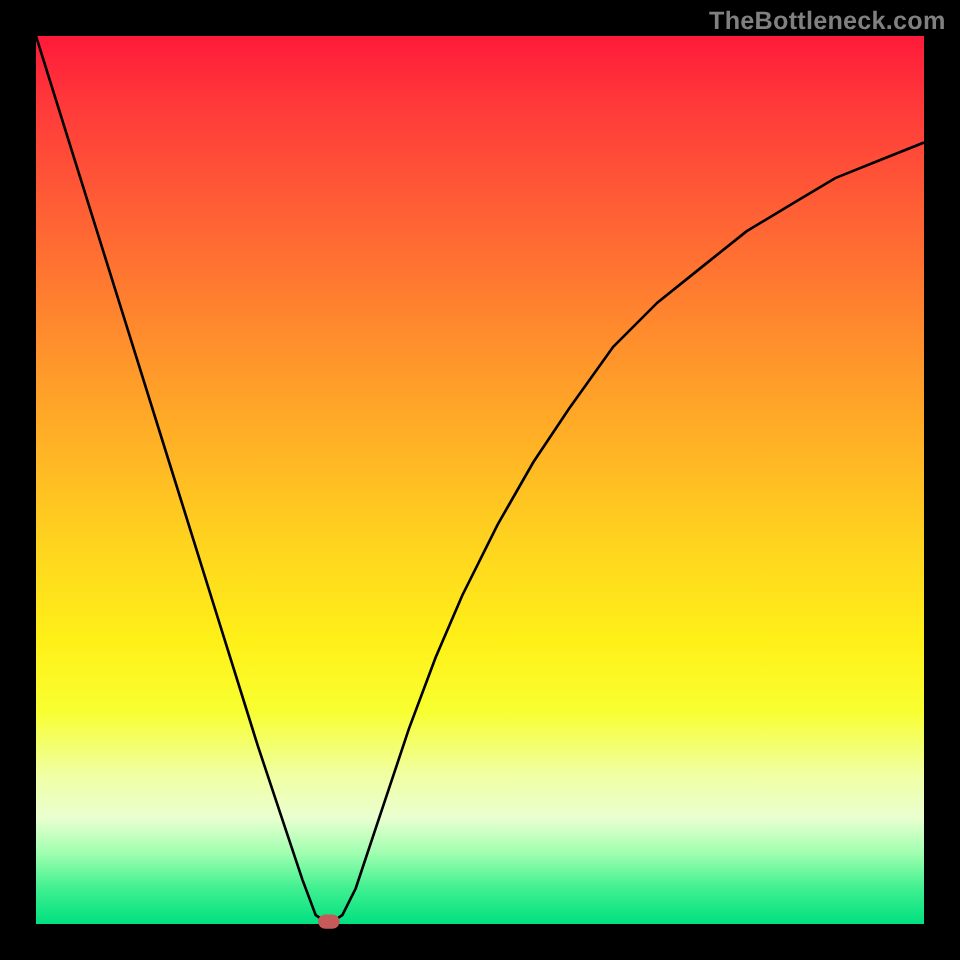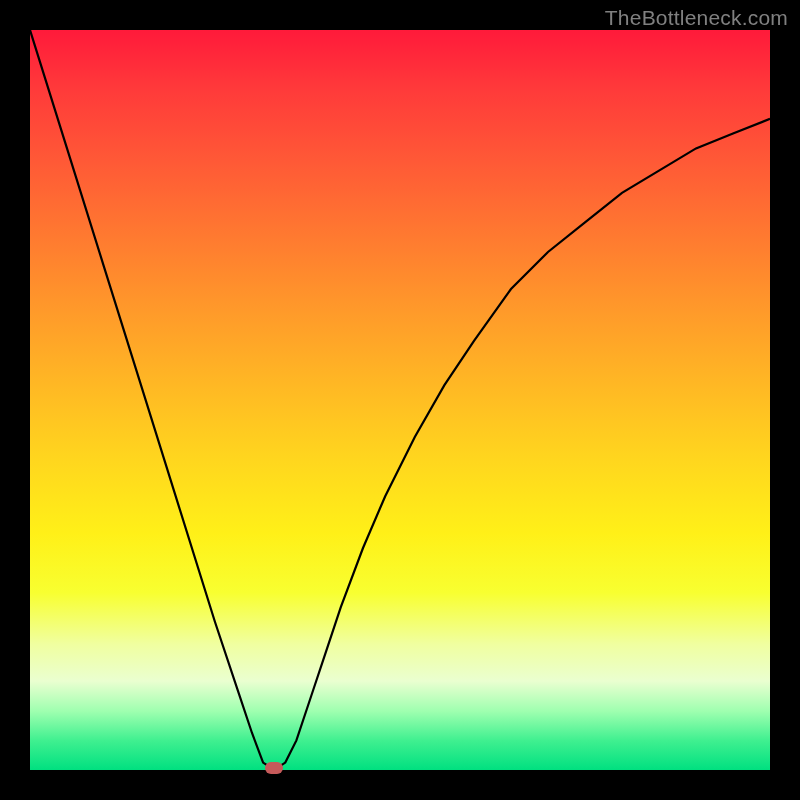--- a/index.html
+++ b/index.html
@@ -55,21 +55,21 @@
     height: 12px;
     background: #c65a5a;
     border-radius: 6px;
   }
   .watermark {
     position: absolute;
     top: 6px;
     right: 12px;
     color: #808080;
     font-size: 21px;
-    font-weight: 400;
+    font-weight: 700;
     letter-spacing: 0.2px;
   }
 </style>
 </head>
 <body>
 
 <div class="frame">
 
   <div class="plot-area">
 

